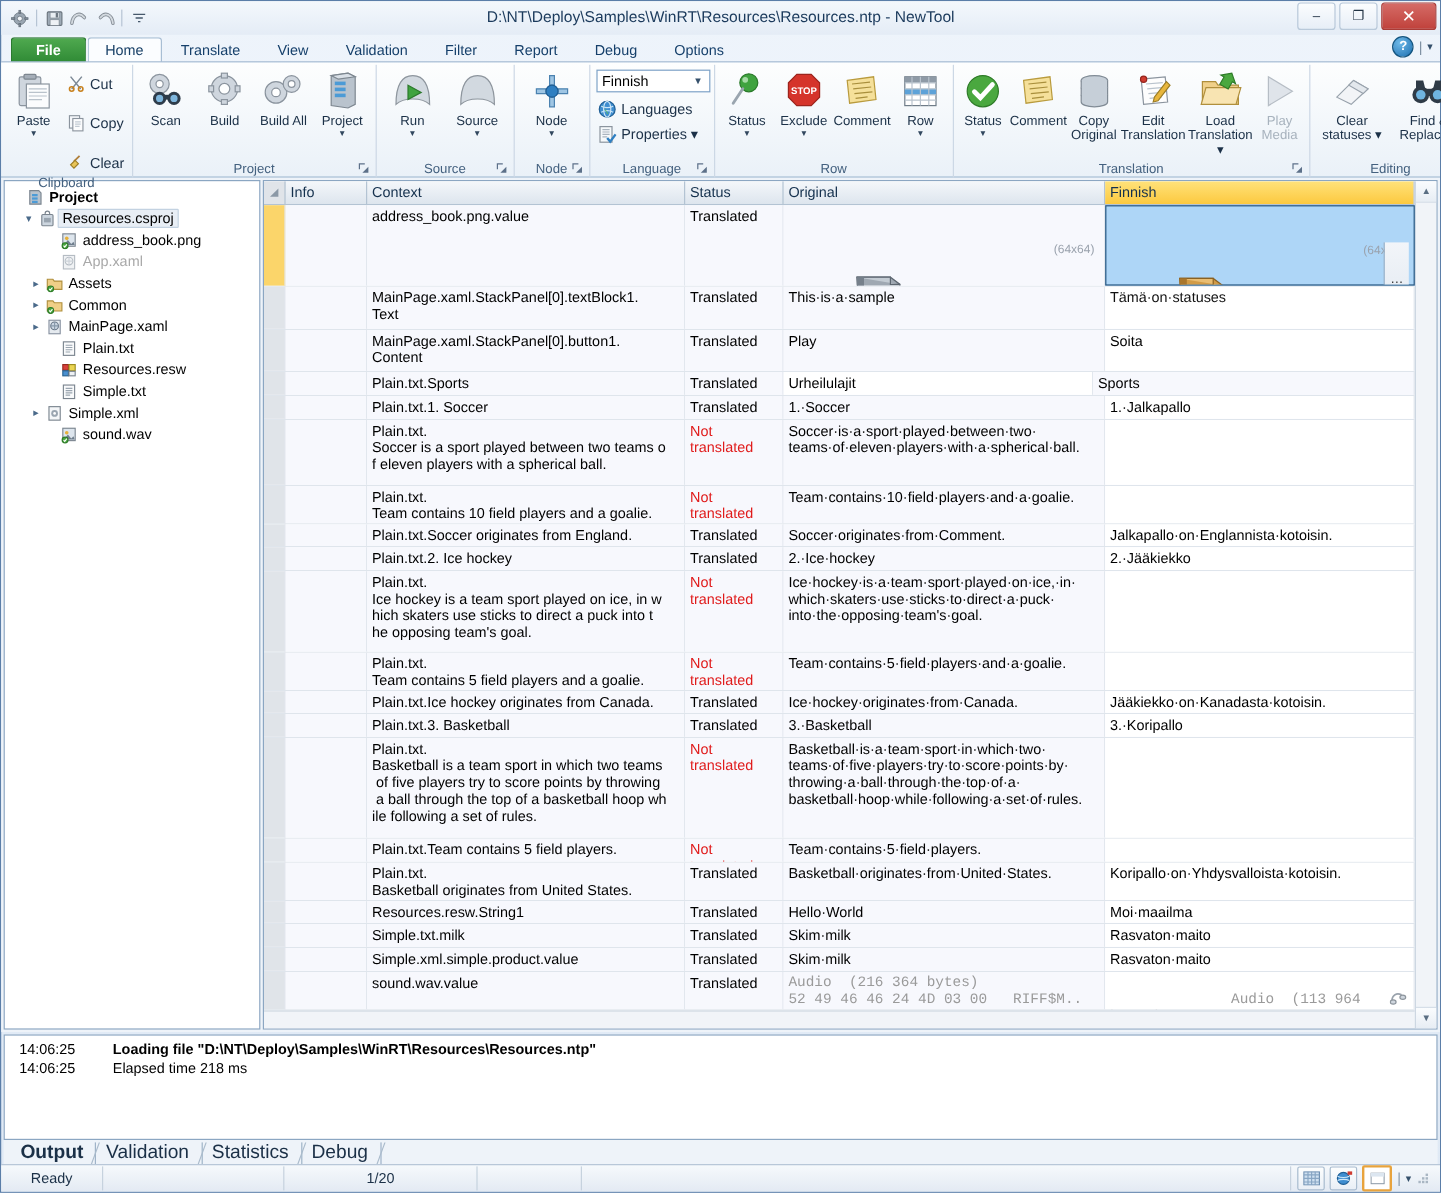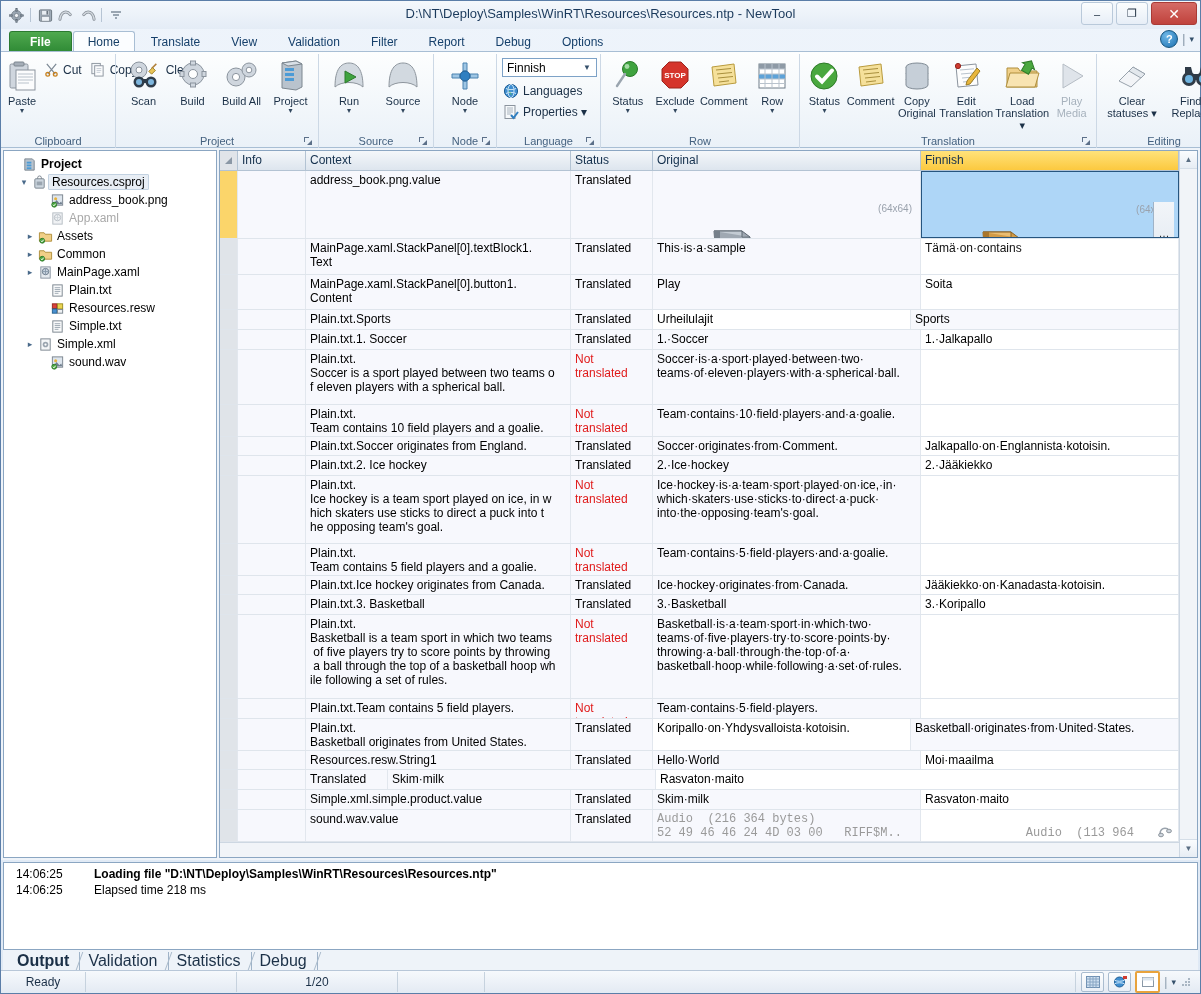--- a/index.html
+++ b/index.html
@@ -58,21 +58,21 @@
   .rglabel{height:14px;line-height:14px;text-align:center;font-size:11px;color:#44617f;position:relative;}
   .rglabel .dlg{position:absolute;right:2px;top:1px;width:10px;height:10px;}
   .bigbtn{
     width:54px;display:flex;flex-direction:column;align-items:center;justify-content:flex-start;
     padding:1px 1px 0 1px;font-size:11px;color:#1b3047;text-align:center;line-height:12px;
   }
   .bigbtn .ico{height:36px;display:flex;align-items:center;justify-content:center;}
   .bigbtn .lbl{margin-top:1px;}
   .bigbtn .caret{font-size:8px;line-height:7px;color:#31475e;}
   .bigbtn.dim{color:#a7b2bd;}
-  .smallcol{display:flex;justify-content:flex-start;padding-top:2px;gap:2px;}
+  .smallcol{display:flex;flex-direction:column;justify-content:flex-start;padding-top:2px;gap:12px;}
   .smallbtn{display:flex;align-items:center;gap:4px;font-size:12px;color:#1b3047;padding:1px 3px;height:19px;}
   .smallbtn .ico{width:16px;height:16px;display:flex;align-items:center;justify-content:center;}
   .langbox{
     width:95px;height:19px;box-sizing:border-box;border:1px solid #7da2c7;background:#fff;
     display:flex;align-items:center;padding:0 2px 0 4px;font-size:12px;margin:2px 0 3px 2px;
   }
   .langbox .val{flex:1;}
   .langbox .arrow{font-size:8px;color:#35506b;padding-right:3px;}
   
   .body{flex:1;display:flex;min-height:0;padding:2px;box-sizing:border-box;background:#eef3f9;}
@@ -832,21 +832,21 @@
             </div>
           </div>
 
           <div class="row" style="height:36px">
             <div class="c c-sel"></div>
             <div class="c c-info"></div>
             <div class="c c-ctx">MainPage.xaml.StackPanel[0].textBlock1.
 Text</div>
             <div class="c c-status">Translated</div>
             <div class="c c-orig">This·is·a·sample</div>
-            <div class="c c-fin tgt"><span>Tämä·on·contains</span></div>
+            <div class="c c-fin tgt"><span>Tämä·on·statuses</span></div>
           </div>
 
           <div class="row" style="height:36px">
             <div class="c c-sel"></div>
             <div class="c c-info"></div>
             <div class="c c-ctx">MainPage.xaml.StackPanel[0].button1.
 Content</div>
             <div class="c c-status">Translated</div>
             <div class="c c-orig">Play</div>
             <div class="c c-fin">Soita</div>
@@ -976,36 +976,37 @@
             <div class="c c-orig">Team·contains·5·field·players.</div>
             <div class="c c-fin"></div>
           </div>
 
           <div class="row" style="height:32px">
             <div class="c c-sel"></div>
             <div class="c c-info"></div>
             <div class="c c-ctx">Plain.txt.
 Basketball originates from United States.</div>
             <div class="c c-status">Translated</div>
+            <div class="c c-orig">Basketball·originates·from·United·States.</div>
             <div class="c c-fin">Koripallo·on·Yhdysvalloista·kotoisin.</div>
-            <div class="c c-orig">Basketball·originates·from·United·States.</div>
           </div>
 
           <div class="row" style="height:20px">
             <div class="c c-sel"></div>
             <div class="c c-info"></div>
             <div class="c c-ctx">Resources.resw.String1</div>
             <div class="c c-status">Translated</div>
             <div class="c c-orig">Hello·World</div>
             <div class="c c-fin">Moi·maailma</div>
           </div>
 
           <div class="row" style="height:20px">
             <div class="c c-sel"></div>
             <div class="c c-info"></div>
+            <div class="c c-ctx">Simple.txt.milk</div>
             <div class="c c-status">Translated</div>
             <div class="c c-orig">Skim·milk</div>
             <div class="c c-fin">Rasvaton·maito</div>
           </div>
 
           <div class="row" style="height:20px">
             <div class="c c-sel"></div>
             <div class="c c-info"></div>
             <div class="c c-ctx">Simple.xml.simple.product.value</div>
             <div class="c c-status">Translated</div>

